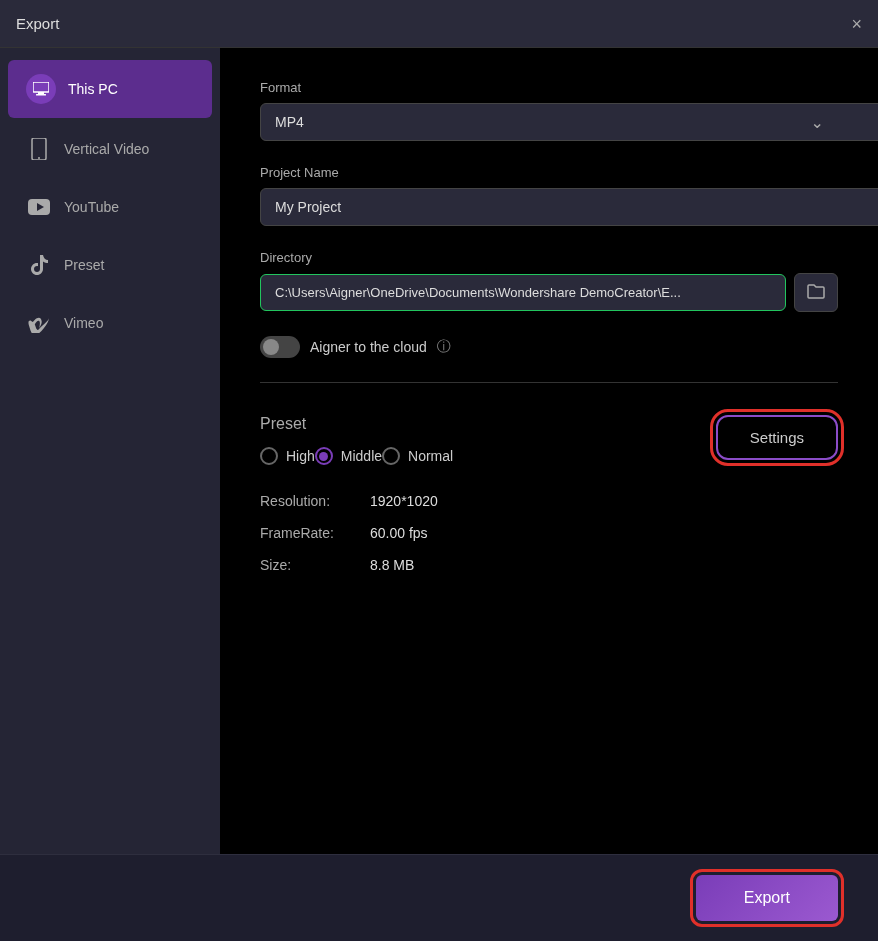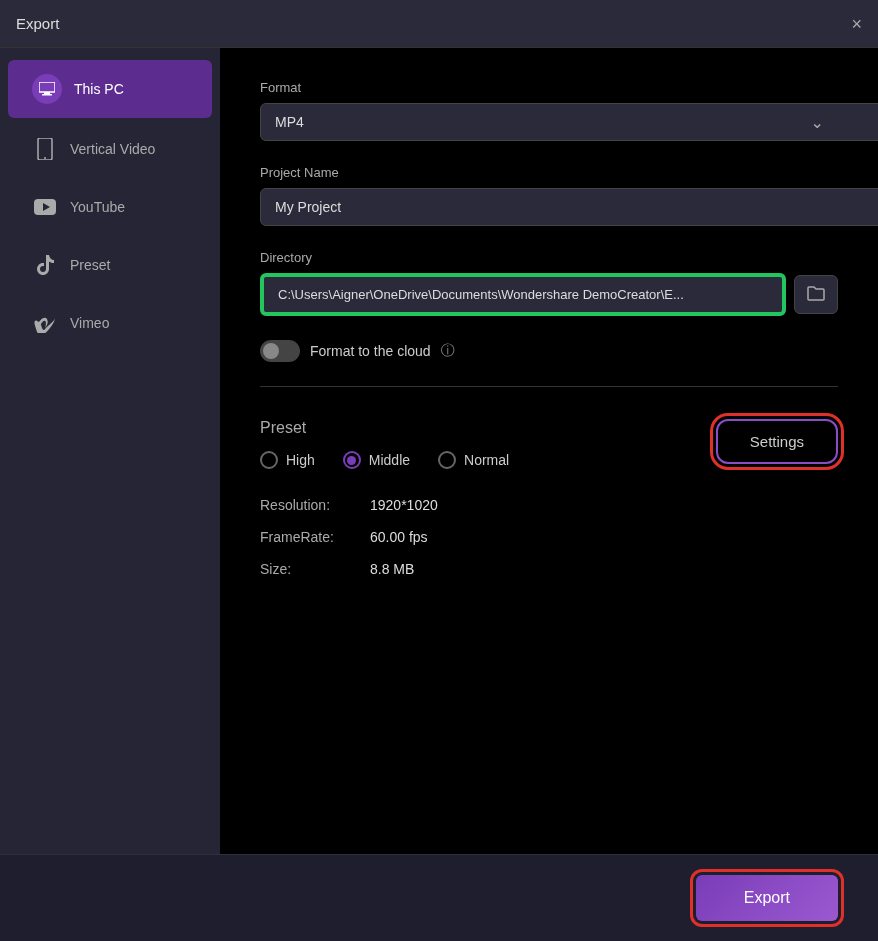--- a/index.html
+++ b/index.html
@@ -47,21 +47,21 @@
       width: 220px;
       background: #252535;
       display: flex;
       flex-direction: column;
       padding-top: 10px;
     }
     .sidebar-item {
       display: flex;
       align-items: center;
       gap: 12px;
-      padding: 14px 24px;
+      padding: 14px 18px;
       cursor: pointer;
       border-radius: 6px;
       margin: 2px 8px;
       color: #aaa;
       font-size: 14px;
     }
     .sidebar-item.active {
       background: #5c2d8e;
       color: #fff;
       border-radius: 6px;
@@ -144,21 +144,21 @@
     .directory-row {
       display: flex;
       align-items: center;
       gap: 8px;
       margin-bottom: 24px;
     }
     .dir-input {
       flex: 1;
       max-width: 575px;
       background: #2a2a3a;
-      border: 4px solid #22c55e;
+      border: 1px solid #22c55e;
       border-radius: 6px;
       color: #ddd;
       padding: 10px 14px;
       font-size: 13px;
       outline: none;
     }
     .folder-btn {
       background: #2a2a3a;
       border: 1px solid #444;
       border-radius: 6px;
@@ -213,21 +213,20 @@
     }
     .preset-left { flex: 1; }
     .preset-label {
       color: #aaa;
       font-size: 16px;
       margin-bottom: 14px;
     }
     .radio-group {
       display: flex;
       align-items: flex-start;
-      gap: 28px;
     }
     .radio-option {
       display: flex;
       align-items: center;
       gap: 8px;
       cursor: pointer;
       color: #ccc;
       font-size: 14px;
     }
     .radio-outer {
@@ -392,21 +391,21 @@
           <path d="M1 3C1 2.4 1.4 2 2 2H7L9 4H16C16.6 4 17 4.4 17 5V14C17 14.6 16.6 15 16 15H2C1.4 15 1 14.6 1 14V3Z" stroke="#aaa" stroke-width="1.5" fill="none"></path>
         </svg>
       </button>
     </div>
 
     
     <div class="backup-row">
       <div class="toggle-track">
         <div class="toggle-thumb"></div>
       </div>
-      <span class="backup-label">Format to the cloud</span>
+      <span class="backup-label">Aigner to the cloud</span>
       <span class="help-icon">ⓘ</span>
     </div>
 
     
     <div class="preset-settings-row">
       <div class="preset-left">
         <div class="preset-label">Preset</div>
         <div class="radio-group">
 
           <label class="radio-option">

